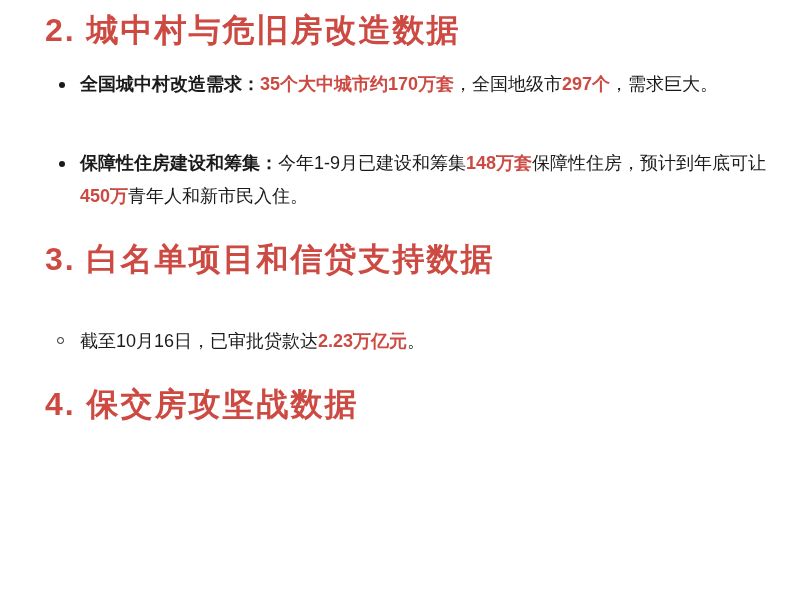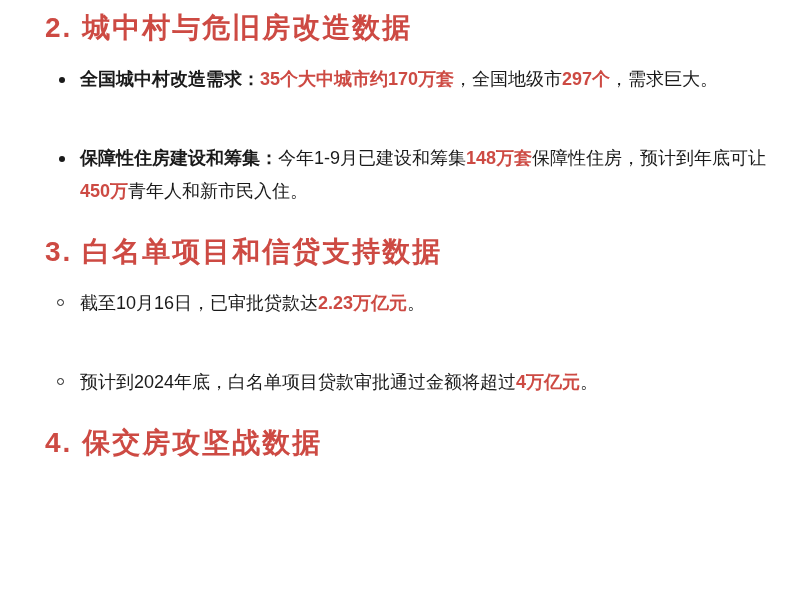--- a/index.html
+++ b/index.html
@@ -9,21 +9,21 @@
   }
   html,body{margin:0;padding:0;background:#fff;}
   .page{
     width:800px;height:597px;box-sizing:border-box;
     padding:10px 4px 0 45px;background:var(--bg);overflow:hidden;
     font-family:"Liberation Sans","DejaVu Sans",sans-serif;
     color:var(--text);
   }
   .section{margin:0 0 26px 0;}
   .section-heading{
-    font-size:28px;font-weight:800;color:var(--red);
+    font-size:32px;font-weight:800;color:var(--red);
     letter-spacing:2px;line-height:1.25;margin:0 0 18px 0;
   }
   ul.bullet-list{list-style:none;margin:0;padding:0;}
   ul.bullet-list li{
     position:relative;padding-left:35px;margin:0 0 10px 0;
     font-size:18px;line-height:33px;color:var(--text);
   }
   ul.bullet-list li:last-child{margin-bottom:0;margin-top:46px;}
   li.level-1::before{
     content:"";position:absolute;left:14px;top:13.5px;
@@ -48,20 +48,19 @@
         <h2 class="section-heading">2. 城中村与危旧房改造数据</h2>
         <ul class="bullet-list">
           <li class="level-1"><span class="seg-bold">全国城中村改造需求：</span><span class="seg-red">35个大中城市约170万套</span><span class="seg-normal">，全国地级市</span><span class="seg-red">297个</span><span class="seg-normal">，需求巨大。</span></li>
           <li class="level-1"><span class="seg-bold">保障性住房建设和筹集：</span><span class="seg-normal">今年1-9月已建设和筹集</span><span class="seg-red">148万套</span><span class="seg-normal">保障性住房，预计到年底可让</span><span class="seg-red">450万</span><span class="seg-normal">青年人和新市民入住。</span></li>
         </ul>
       </section>
       <section class="section">
         <h2 class="section-heading">3. 白名单项目和信贷支持数据</h2>
         <ul class="bullet-list">
           <li class="level-2"><span class="seg-normal">截至10月16日，已审批贷款达</span><span class="seg-red">2.23万亿元</span><span class="seg-normal">。</span></li>
-          <li class="level-2"><span class="seg-normal">预计到2024年底，白名单项目贷款审批通过金额将超过</span><span class="seg-red">4万亿元</span><span class="seg-normal">。</span></li>
         </ul>
       </section>
       <section class="section">
         <h2 class="section-heading">4. 保交房攻坚战数据</h2>
       </section>
     </div>
 </main>
 
 </body></html>

